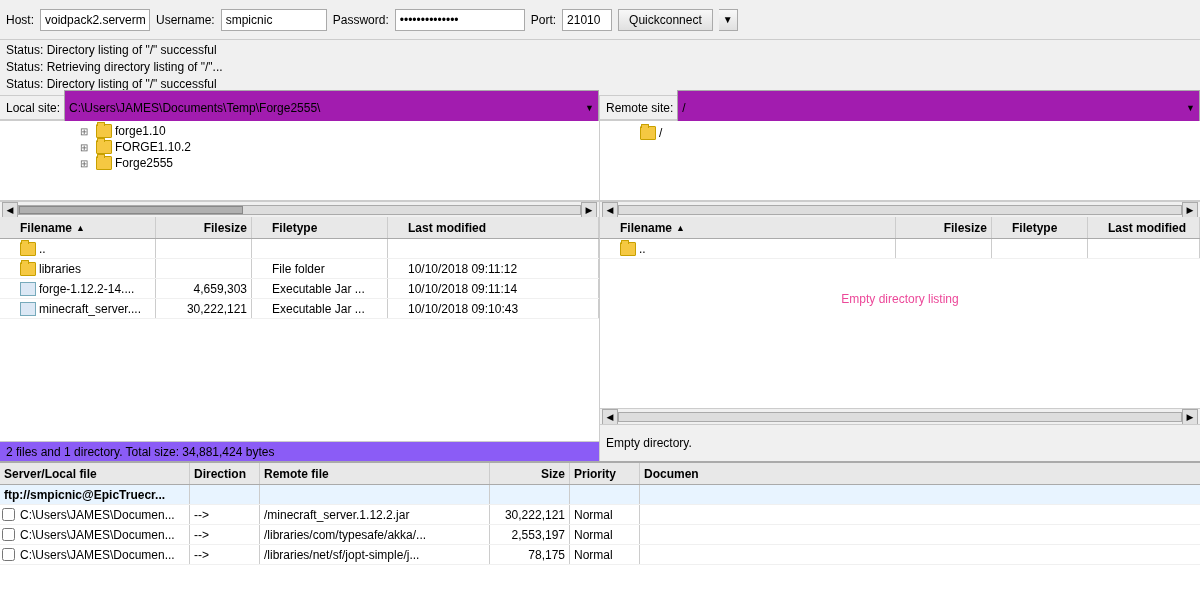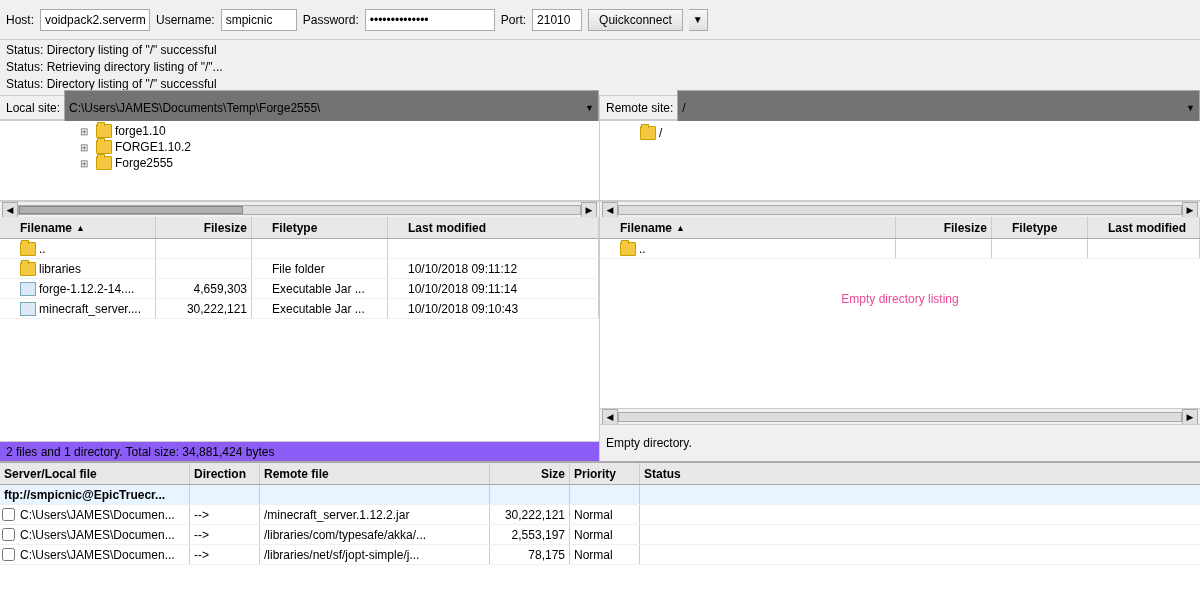--- a/index.html
+++ b/index.html
@@ -3,34 +3,34 @@
   <meta charset="utf-8">
   <style>
     * { box-sizing: border-box; margin: 0; padding: 0; }
     body { font-family: 'Segoe UI', Tahoma, Geneva, Verdana, sans-serif; font-size: 12px; background: #f0f0f0; color: #000; user-select: none; overflow: hidden; width: 1200px; height: 600px; }
 
     
     .toolbar { background: #f0f0f0; border-bottom: 1px solid #ccc; padding: 4px 6px; display: flex; align-items: center; gap: 6px; height: 40px; }
     .toolbar label { font-size: 12px; }
     .toolbar input[type="text"], .toolbar input[type="password"] { font-size: 12px; border: 1px solid #aaa; padding: 2px 4px; height: 22px; background: #fff; }
     .host-input { width: 110px; }
-    .username-input { width: 76px; }
+    .username-input { width: 106px; }
     .password-input { width: 130px; }
     .port-input { width: 50px; }
     .quickconnect-btn { background: linear-gradient(to bottom, #f8f8f8, #e0e0e0); border: 1px solid #aaa; padding: 2px 10px; height: 22px; cursor: pointer; font-size: 12px; }
     .dropdown-btn { background: linear-gradient(to bottom, #f8f8f8, #e0e0e0); border: 1px solid #aaa; border-left: none; padding: 2px 4px; height: 22px; cursor: pointer; font-size: 10px; }
 
     
     .status-bar { background: #f0f0f0; border-bottom: 1px solid #ccc; padding: 2px 6px; }
     .status-line { font-size: 12px; line-height: 17px; color: #000; }
 
     
     .site-bar { display: flex; gap: 0; border-bottom: 1px solid #ccc; background: #f0f0f0; height: 24px; align-items: center; }
     .site-label { font-size: 12px; padding: 0 4px 0 6px; white-space: nowrap; }
-    .site-path { flex: 1; border: 1px solid #aaa; height: 36px; background: #737373; font-size: 12px; padding: 0 4px; display: flex; align-items: center; justify-content: space-between; cursor: pointer; }
+    .site-path { flex: 1; border: 1px solid #aaa; height: 36px; background: #a21caf; font-size: 12px; padding: 0 4px; display: flex; align-items: center; justify-content: space-between; cursor: pointer; }
     .site-path-text { flex: 1; overflow: hidden; white-space: nowrap; }
     .site-path-arrow { font-size: 9px; }
 
     
     .main-pane { display: flex; height: 340px; }
     .left-pane { width: 600px; border-right: 1px solid #ccc; display: flex; flex-direction: column; overflow: hidden; }
     .right-pane { flex: 1; display: flex; flex-direction: column; overflow: hidden; }
 
     
     .tree-area { height: 80px; border-bottom: 1px solid #ccc; overflow: hidden; position: relative; background: #fff; }
@@ -299,21 +299,21 @@
     <div class="t-col-remote">
       <span>Remote file</span>
     </div>
     <div class="t-col-size">
       <span>Size</span>
     </div>
     <div class="t-col-priority">
       <span>Priority</span>
     </div>
     <div class="t-col-status">
-      <span>Status</span>
+      <span>Documen</span>
     </div>
   </div>
   <div class="transfer-body">
 
     <div class="transfer-row header-row">
       <div class="t-col-server">
         <span>ftp://smpicnic@EpicTruecr...</span>
       </div>
       <div class="t-col-dir"></div>
       <div class="t-col-remote"></div>

